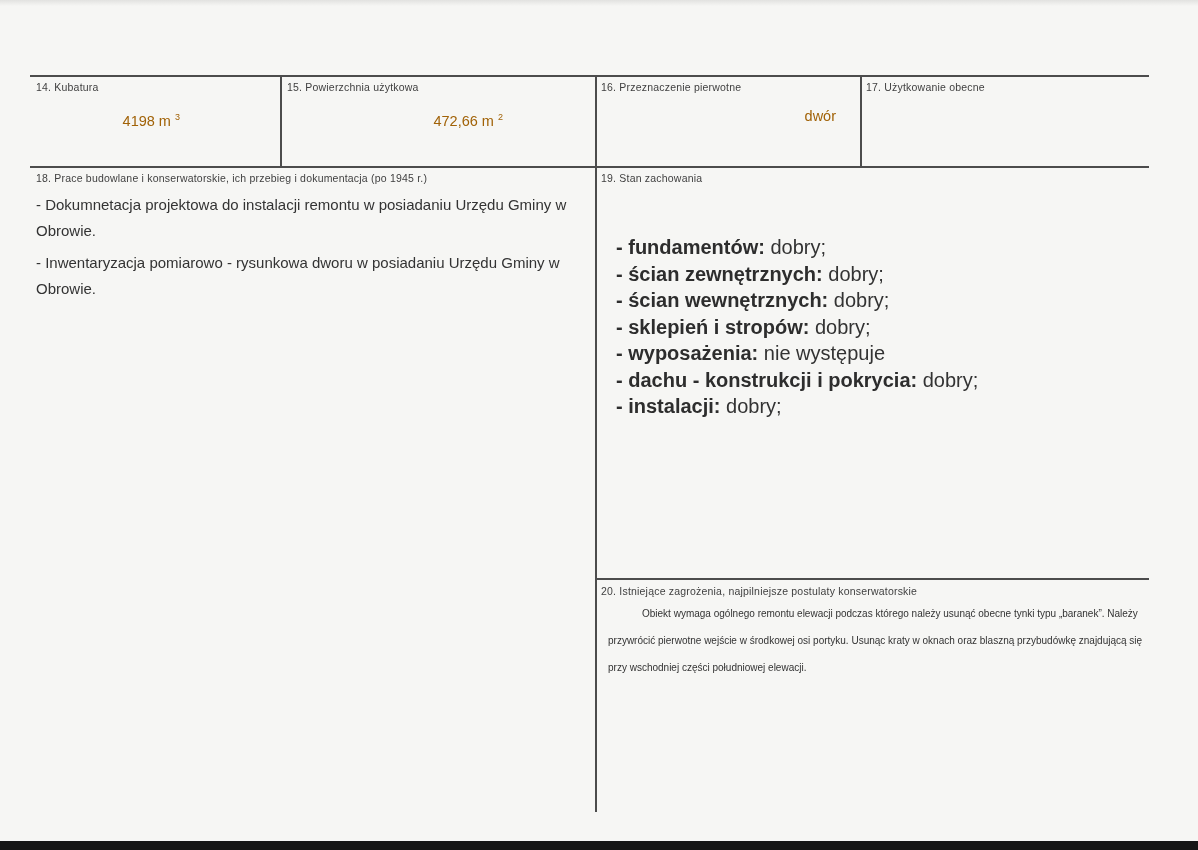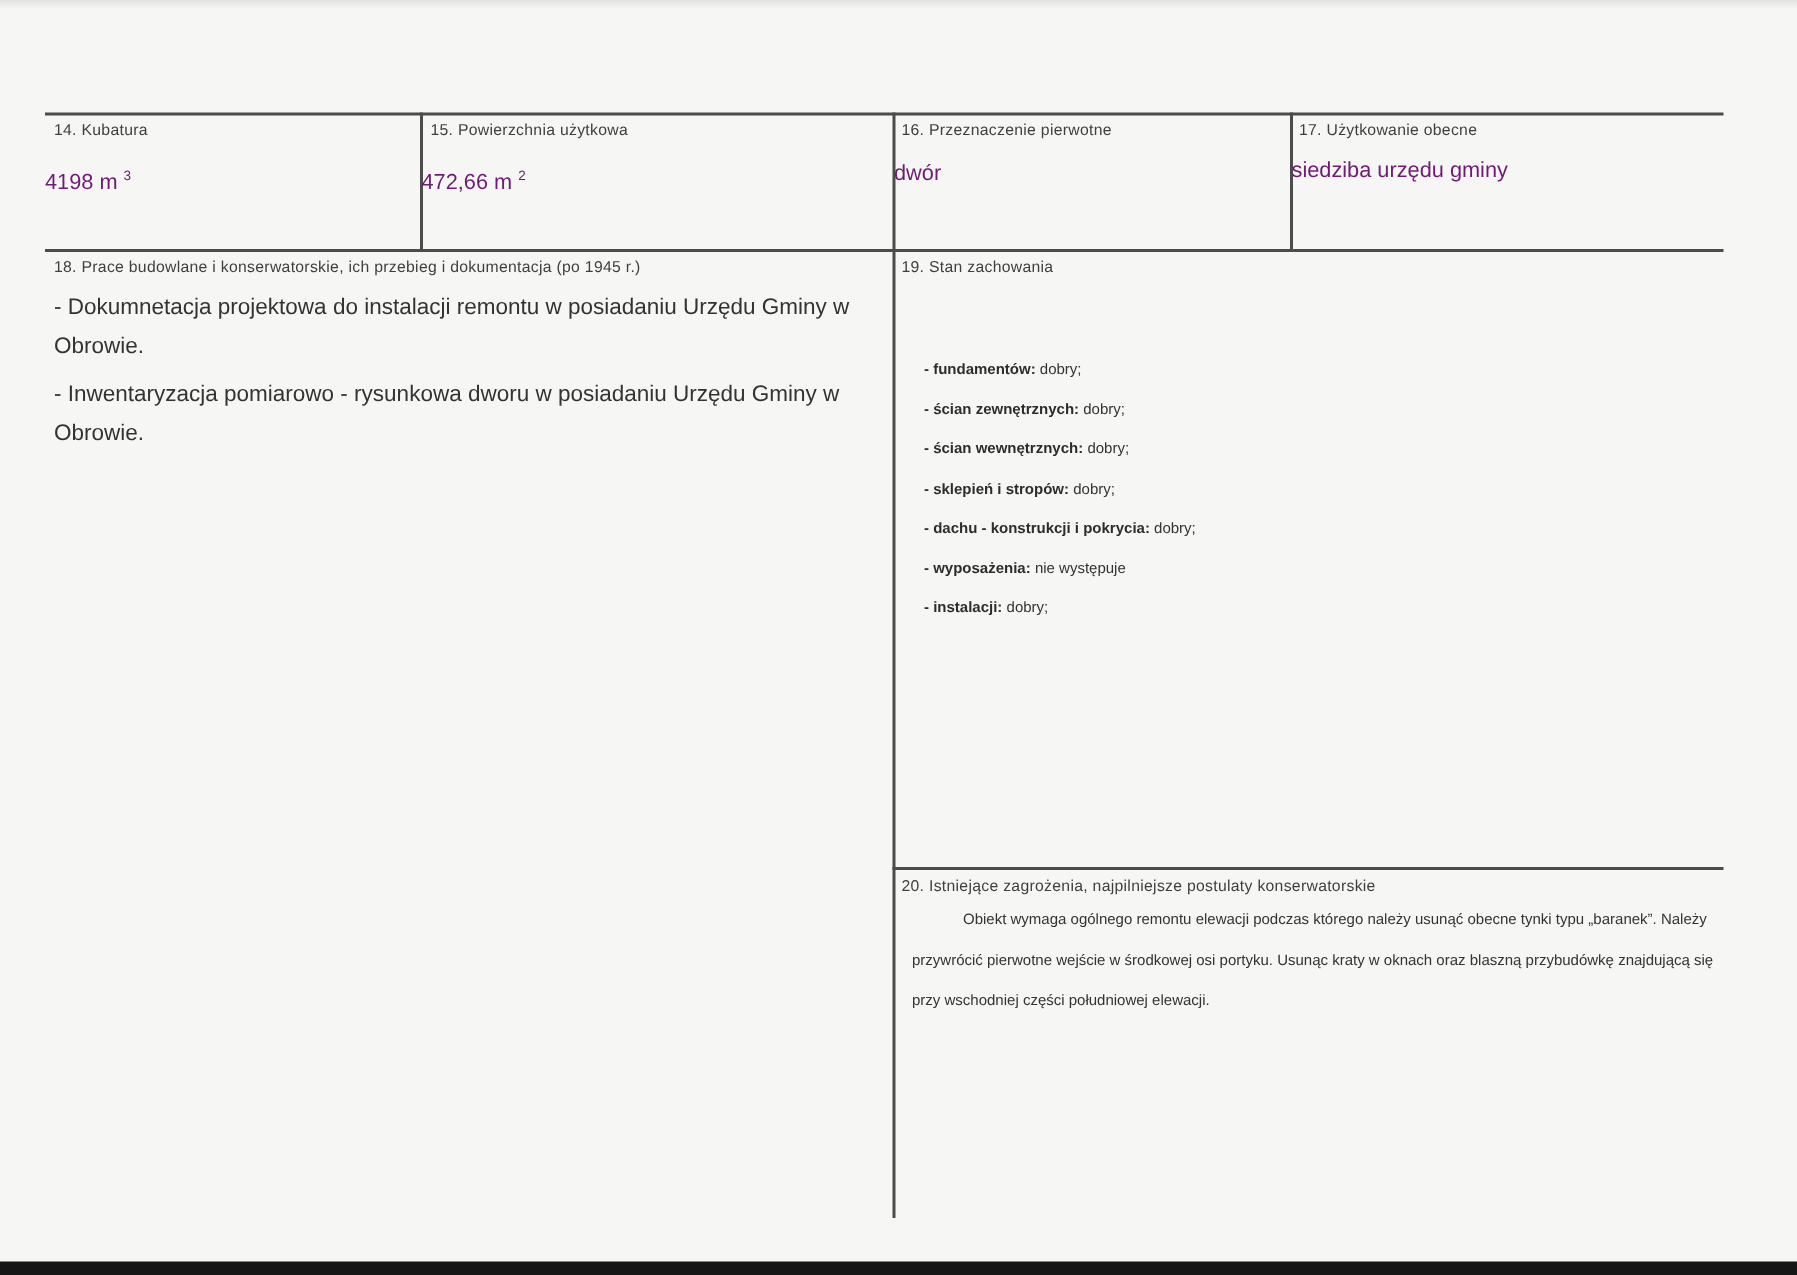--- a/index.html
+++ b/index.html
@@ -27,34 +27,34 @@
   .cell-label{
     position:absolute;
     font-size:10.5px;
     letter-spacing:0.2px;
     color:#3f3f3f;
     white-space:nowrap;
   }
   .cell-value{
     position:absolute;
     font-size:14.5px;
-    text-align:left;
-    color:#701a75;
+    text-align:right;
+    color:#a16207;
   }
   .cell-value sup{font-size:9px;}
 
   .body-text{
     position:absolute;
     font-size:15px;
     line-height:26px;
     color:#333;
   }
   .f18-content p{margin:0 0 6px 0;}
 
-  .f19-list{position:absolute;font-size:10px;line-height:26.5px;color:#333;}
+  .f19-list{position:absolute;font-size:20px;line-height:26.5px;color:#333;}
   .f19-item b{color:#2d2d2d;}
 
   .f20-text{
     position:absolute;
     font-size:10px;
     line-height:27px;
     color:#333;
     text-indent:34px;
   }
 </style>
@@ -81,38 +81,35 @@
   <div class="cell-value" style="left:281px;top:112px;width:222px;">
     <span>472,66 m</span>&nbsp;<sup>2</sup>
   </div>
 
   <div class="cell-label" style="left:601px;top:81px;">16. Przeznaczenie pierwotne</div>
   <div class="cell-value" style="left:596px;top:108px;width:240px;">
     <span>dwór</span>
   </div>
 
   <div class="cell-label" style="left:866px;top:81px;">17. Użytkowanie obecne</div>
-  <div class="cell-value" style="left:861px;top:106px;width:278px;">
-    <span>siedziba urzędu gminy</span>
-  </div>
 
   <div class="cell-label" style="left:36px;top:172px;text-align:center;">18. Prace budowlane i konserwatorskie, ich przebieg i dokumentacja (po 1945 r.)</div>
   <div class="body-text f18-content" style="left:36px;top:192px;width:548px;">
     <p>- Dokumnetacja projektowa do instalacji remontu w posiadaniu Urzędu Gminy w Obrowie.</p>
     <p>- Inwentaryzacja pomiarowo - rysunkowa dworu w posiadaniu Urzędu Gminy w Obrowie.</p>
   </div>
 
   <div class="cell-label" style="left:601px;top:172px;">19. Stan zachowania</div>
   <div class="f19-list" style="left:616px;top:234px;width:520px;">
     <div class="f19-item"><b>- fundamentów:</b><span> dobry;</span></div>
     <div class="f19-item"><b>- ścian zewnętrznych:</b><span> dobry;</span></div>
     <div class="f19-item"><b>- ścian wewnętrznych:</b><span> dobry;</span></div>
     <div class="f19-item"><b>- sklepień i stropów:</b><span> dobry;</span></div>
+    <div class="f19-item"><b>- wyposażenia:</b><span> nie występuje</span></div>
     <div class="f19-item"><b>- dachu - konstrukcji i pokrycia:</b><span> dobry;</span></div>
-    <div class="f19-item"><b>- wyposażenia:</b><span> nie występuje</span></div>
     <div class="f19-item"><b>- instalacji:</b><span> dobry;</span></div>
   </div>
 
   <div class="cell-label" style="left:601px;top:585px;">20. Istniejące zagrożenia, najpilniejsze postulaty konserwatorskie</div>
   <div class="f20-text" style="left:608px;top:600px;width:548px;">Obiekt wymaga ogólnego remontu elewacji podczas którego należy usunąć obecne tynki typu „baranek”. Należy przywrócić pierwotne wejście w środkowej osi portyku. Usunąc kraty w oknach oraz blaszną przybudówkę znajdującą się przy wschodniej części południowej elewacji.</div>
 
   <div class="scan-bottom-edge"></div>
 </div>
 
 </body></html>

